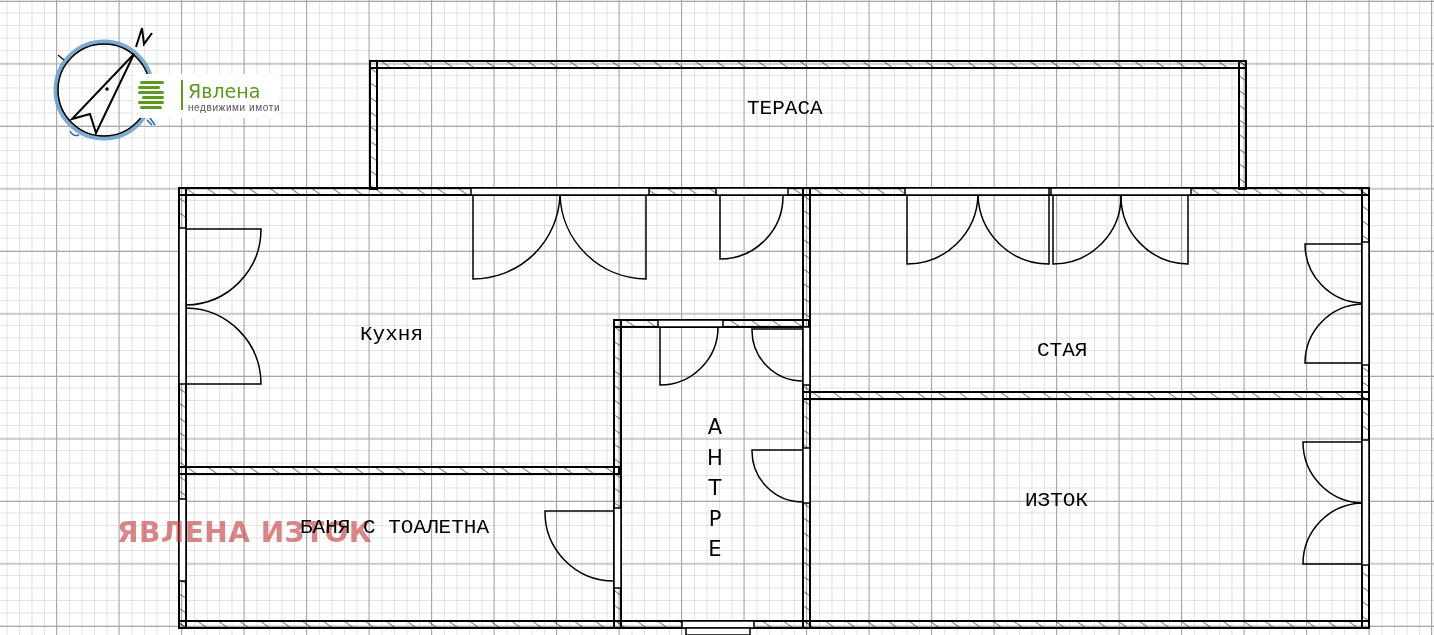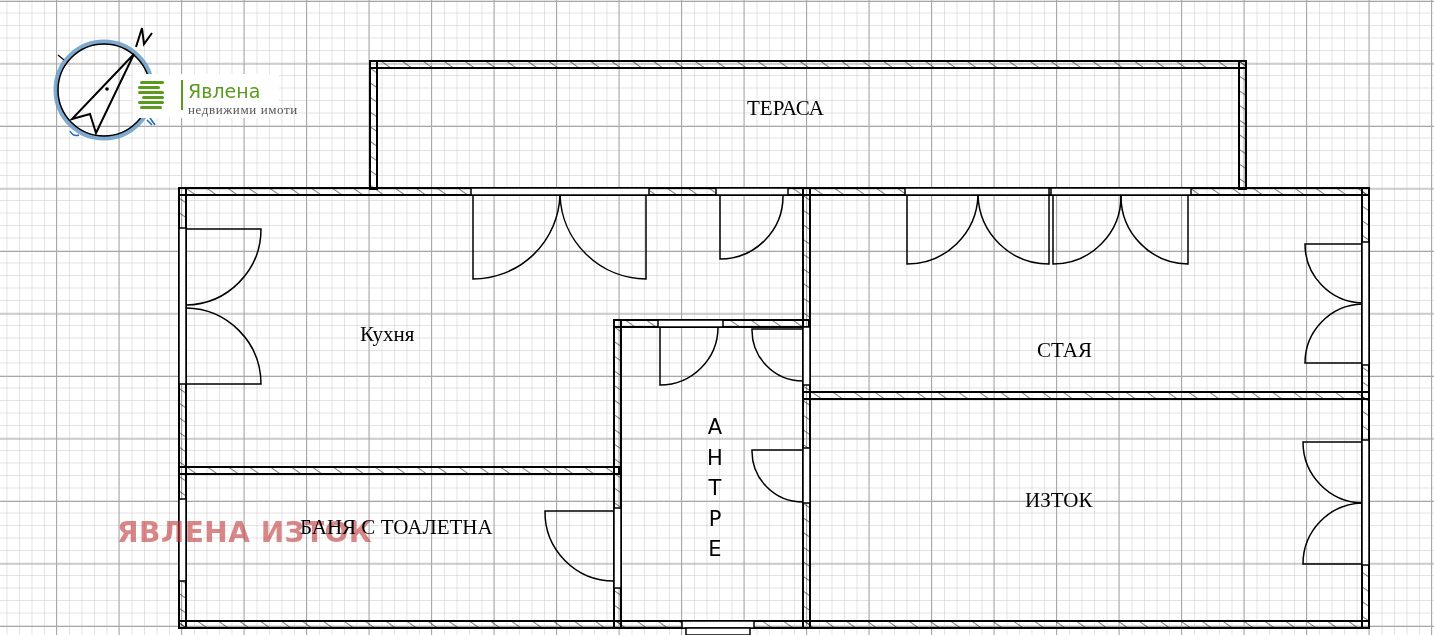--- a/index.html
+++ b/index.html
@@ -1,24 +1,24 @@
 <!DOCTYPE html>
 <html><head>
 <meta charset="utf-8">
 <style>
   html,body{margin:0;padding:0;background:#fff;}
   body{width:1434px;height:635px;overflow:hidden;position:relative;font-family:"DejaVu Sans",sans-serif;}
   #plan{position:absolute;left:0;top:0;width:1434px;height:635px;}
-  .lbl{position:absolute;font-family:Liberation Serif, serif;font-size:21px;color:#000;white-space:nowrap;line-height:1;}
+  .lbl{position:absolute;font-family:Liberation Mono, monospace;font-size:21px;color:#000;white-space:nowrap;line-height:1;}
   .vlbl{position:absolute;font-family:"DejaVu Sans",sans-serif;font-size:21px;color:#000;width:20px;text-align:center;line-height:30.5px;}
   .vlbl span{display:block;}
   .watermark{position:absolute;left:117px;top:519px;font-family:"DejaVu Sans",sans-serif;font-weight:bold;font-size:28px;color:#c0393b;opacity:0.6;letter-spacing:0.5px;white-space:nowrap;line-height:1;}
   .logo{position:absolute;left:133px;top:74px;width:146px;height:44px;background:#fff;}
   .logo-text{position:absolute;left:55px;top:8px;font-family:"DejaVu Sans",sans-serif;font-size:19px;color:#5a9a1f;font-weight:normal;line-height:1;}
-  .logo-sub{position:absolute;left:55px;top:29px;font-family:Liberation Serif, serif;font-size:13px;color:#555;letter-spacing:0.6px;line-height:1;white-space:nowrap;}
+  .logo-sub{position:absolute;left:55px;top:29px;font-family:Liberation Sans, sans-serif;font-size:10px;color:#555;letter-spacing:0.6px;line-height:1;white-space:nowrap;}
   .logo-bar{position:absolute;left:48px;top:6px;width:2px;height:30px;background:#5a9a1f;}
 </style>
 </head>
 <body>
 
 <svg id="plan" xmlns="http://www.w3.org/2000/svg" width="1434" height="635" viewBox="0 0 1434 635">
   <defs>
     <pattern id="minor" x="-6" y="0" width="12.5" height="12.5" patternUnits="userSpaceOnUse">
       <path d="M12.5 0 L0 0 0 12.5" fill="none" stroke="#c8c8c8" stroke-width="1"></path>
     </pattern>

